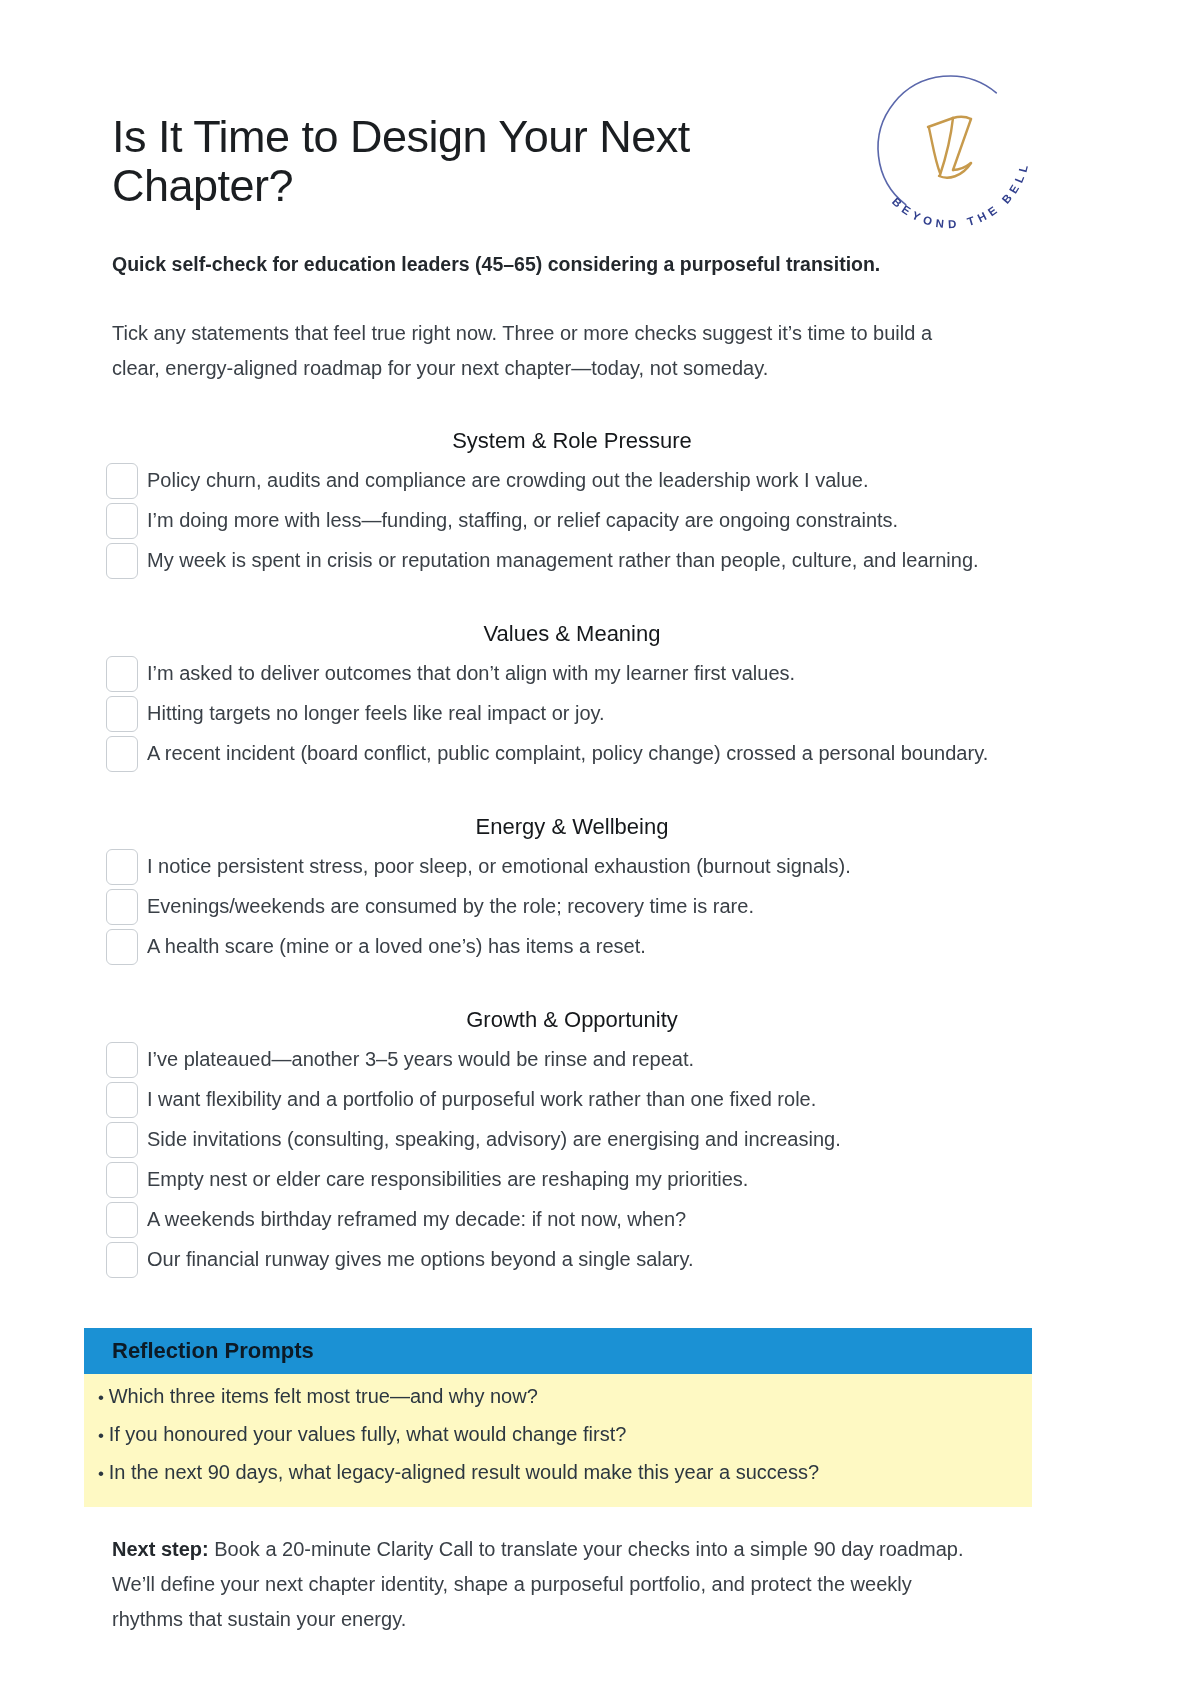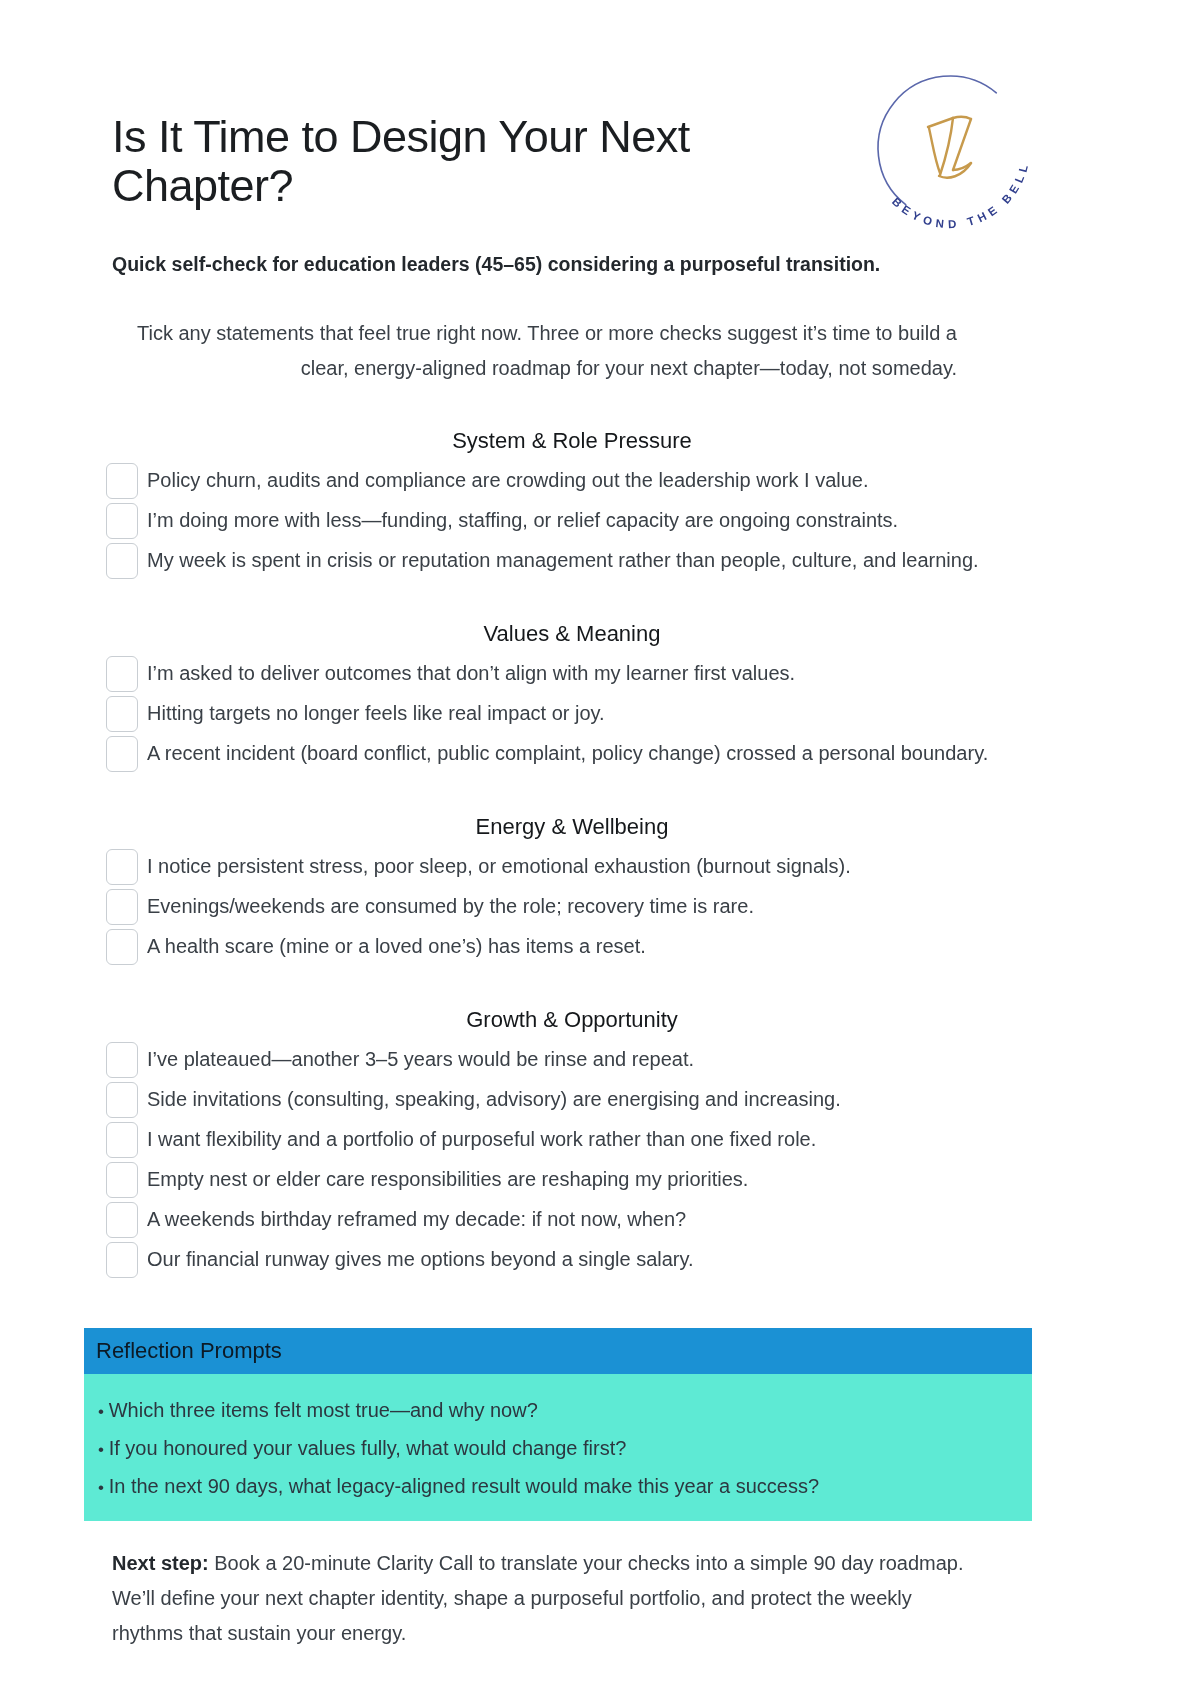--- a/index.html
+++ b/index.html
@@ -23,21 +23,20 @@
   .doc-subtitle {
     margin:42px 0 0 28px;
     font-size:19.5px; line-height:24px;
     font-weight:bold; color:#23282d;
   }
   .doc-intro {
     margin:40px 0 0 28px;
     width:845px;
     font-size:20px; line-height:35px;
     color:#3a4047;
-    text-align:right;
   }
 
   .section-heading {
     margin:42px 0 6px 28px;
     font-size:22px; line-height:26px;
     font-weight:normal; color:#15181b;text-align:center;
   }
   .row {
     display:flex; align-items:center;
     margin:0 0 1px 22px;
@@ -56,27 +55,27 @@
     margin-left:9px;
     max-width:880px;
     font-size:20px; line-height:36px;
     color:#3a4047;
   }
 
   .reflection { margin-top:50px; width:948px; }
   .reflection-header {
     height:46px; line-height:46px;
     background:#1b91d4;
-    padding-left:12px;
-    font-size:22px; font-weight:normal;
+    padding-left:28px;
+    font-size:22px; font-weight:bold;
     color:#0c1a26;
   }
   .reflection-body {
-    background:#5eead4;
-    padding:18px 28px 15px 14px;
+    background:#fef9c3;
+    padding:4px 28px 15px 14px;
   }
   .prompt {
     font-size:20px; line-height:37px;
     color:#2c3740;
   }
   .prompt::before { content:"• "; font-size:17px; }
 
   .next-step {
     margin:25px 0 0 28px;
     width:856px;
@@ -164,25 +163,25 @@
   </div>
 
   <div>
     <div class="section-heading">Growth &amp; Opportunity</div>
     <div class="row">
       <span class="cb" role="checkbox" aria-checked="false"></span>
       <span class="itxt">I’ve plateaued—another 3–5 years would be rinse and repeat.</span>
     </div>
     <div class="row">
       <span class="cb" role="checkbox" aria-checked="false"></span>
+      <span class="itxt">I want flexibility and a portfolio of purposeful work rather than one fixed role.</span>
+    </div>
+    <div class="row">
+      <span class="cb" role="checkbox" aria-checked="false"></span>
       <span class="itxt">Side invitations (consulting, speaking, advisory) are energising and increasing.</span>
-    </div>
-    <div class="row">
-      <span class="cb" role="checkbox" aria-checked="false"></span>
-      <span class="itxt">I want flexibility and a portfolio of purposeful work rather than one fixed role.</span>
     </div>
   </div>
 
   <div>
     <div class="row">
       <span class="cb" role="checkbox" aria-checked="false"></span>
       <span class="itxt">Empty nest or elder care responsibilities are reshaping my priorities.</span>
     </div>
     <div class="row">
       <span class="cb" role="checkbox" aria-checked="false"></span>

